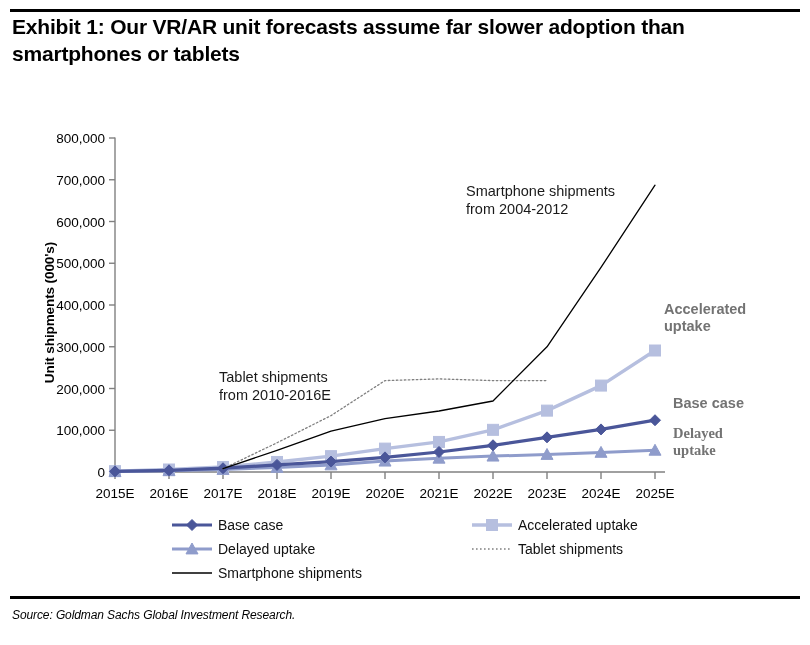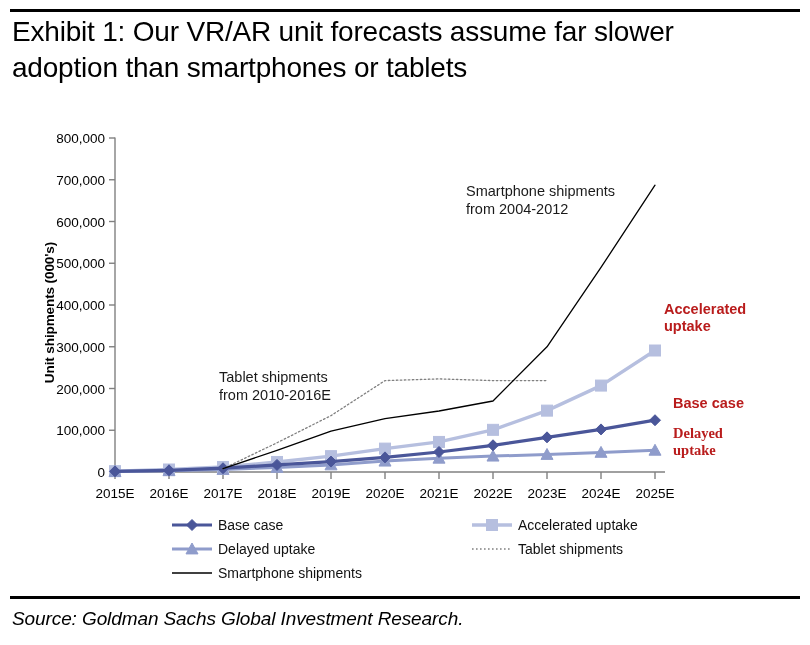--- a/index.html
+++ b/index.html
@@ -23,22 +23,22 @@
     top: 9px;
     width: 790px;
     height: 3px;
     background: #000000;
   }
   #exhibit-title {
     position: absolute;
     left: 12px;
     top: 14px;
     width: 760px;
-    font-size: 28px;
-    font-weight: normal;
+    font-size: 21px;
+    font-weight: bold;
     line-height: 1.28;
     letter-spacing: -0.2px;
     font-family: "Liberation Sans", sans-serif;
   }
 
   
   #chart-area {
     position: absolute;
     left: 0;
     top: 105px;
@@ -74,21 +74,21 @@
   }
   #annot-smartphone { left: 466px; top: 78px; }
   #annot-tablet     { left: 219px; top: 264px; }
 
   .side-label {
     position: absolute;
     font-size: 14.5px;
     font-weight: bold;
     line-height: 1.2;
     white-space: pre-line;
-    color: #b91c1c;
+    color: #737373;
   }
   #label-accelerated { left: 664px; top: 196px; }
   #label-base        { left: 673px; top: 290px; }
   #label-delayed     { left: 673px; top: 320px; font-family: Liberation Serif, serif; }
 
   
   #legend {
     position: absolute;
     left: 172px;
     top: 412px;
@@ -116,21 +116,21 @@
     left: 10px;
     top: 596px;
     width: 790px;
     height: 3px;
     background: #000000;
   }
   #source-text {
     position: absolute;
     left: 12px;
     top: 608px;
-    font-size: 19px;
+    font-size: 12px;
     font-style: italic;
     letter-spacing: -0.1px;
   }
 </style>
 </head>
 <body>
 
 <div id="exhibit-rule-top"></div>
 <div id="exhibit-title">Exhibit 1: Our VR/AR unit forecasts assume far slower adoption than smartphones or tablets</div>
 

